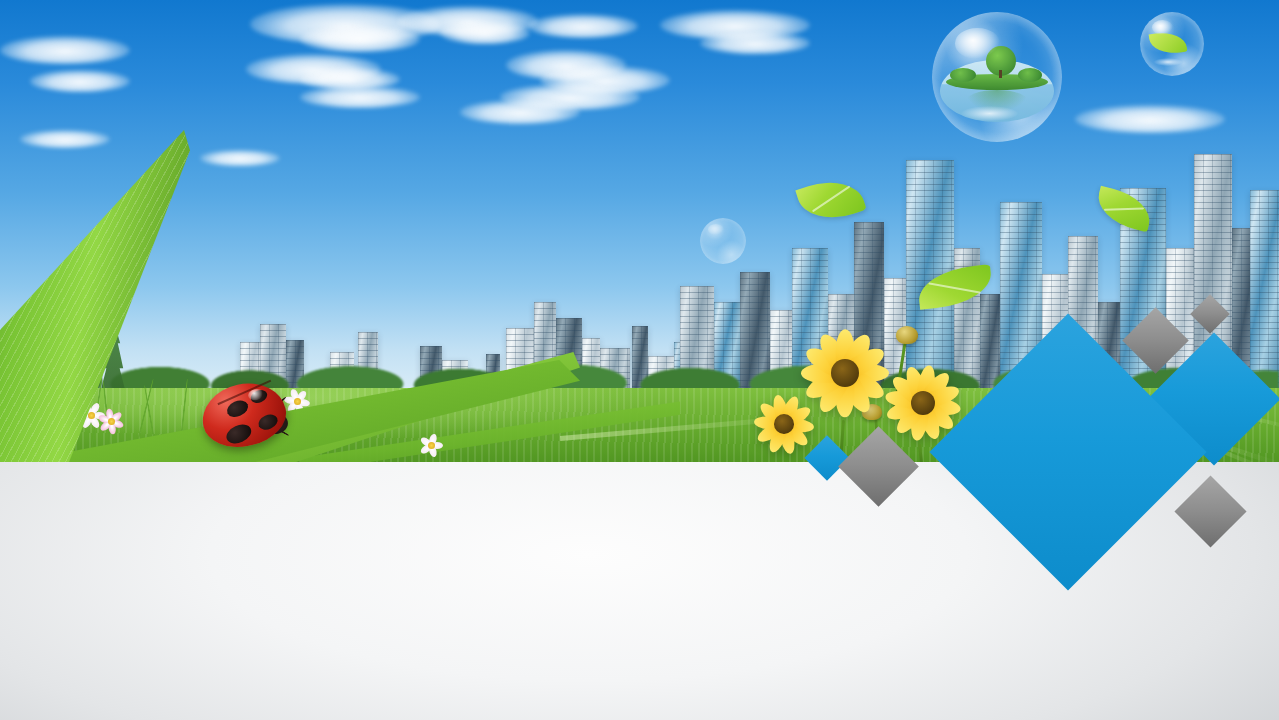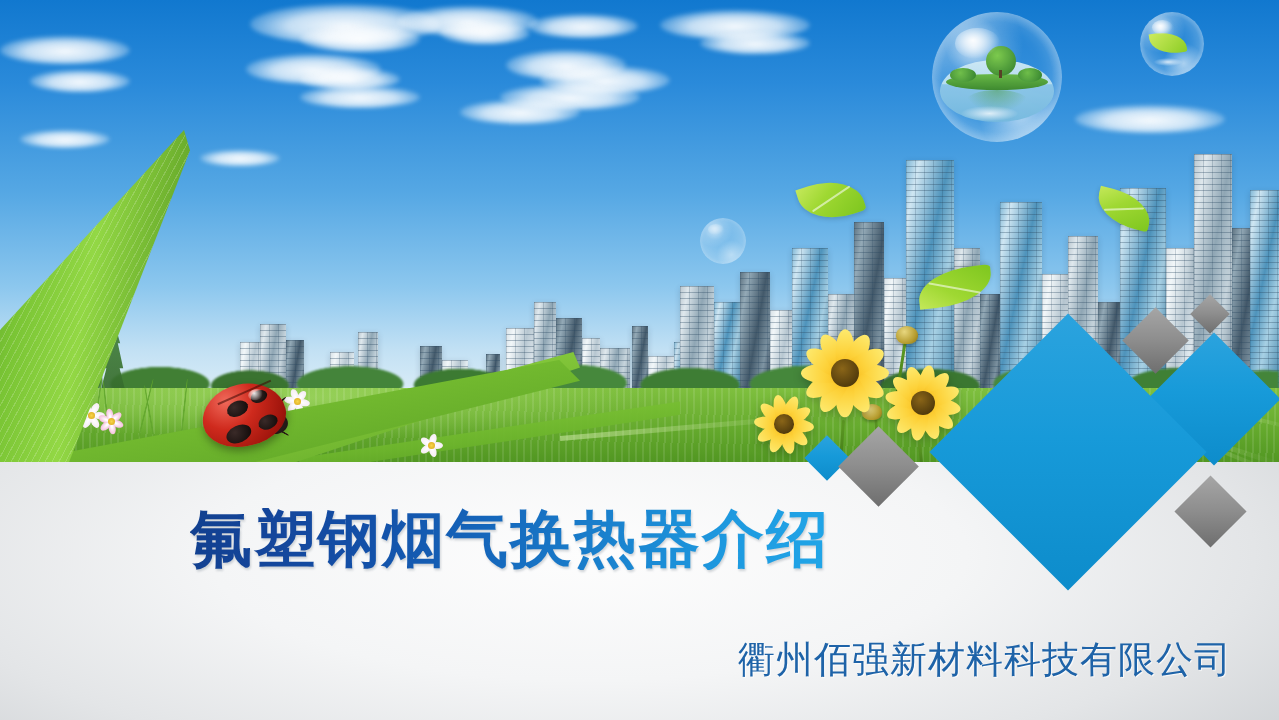--- a/index.html
+++ b/index.html
@@ -759,17 +759,15 @@
   <div class="diamonds">
     <div class="dia dia-gray  d-grayT"></div>
     <div class="dia dia-gray  d-grayU"></div>
     <div class="dia dia-blue  d-right"></div>
     <div class="dia dia-blue  d-blueS"></div>
     <div class="dia dia-gray  d-grayL"></div>
     <div class="dia dia-blue  d-big"></div>
     <div class="dia dia-gray  d-grayB"></div>
   </div>
 
-  <div class="title">氟塑钢烟气换热器介绍</div>
-
-  <div class="subtitle">衢州佰强新材料科技有限公司</div>
+
 
 </div>
 
 </body></html>

